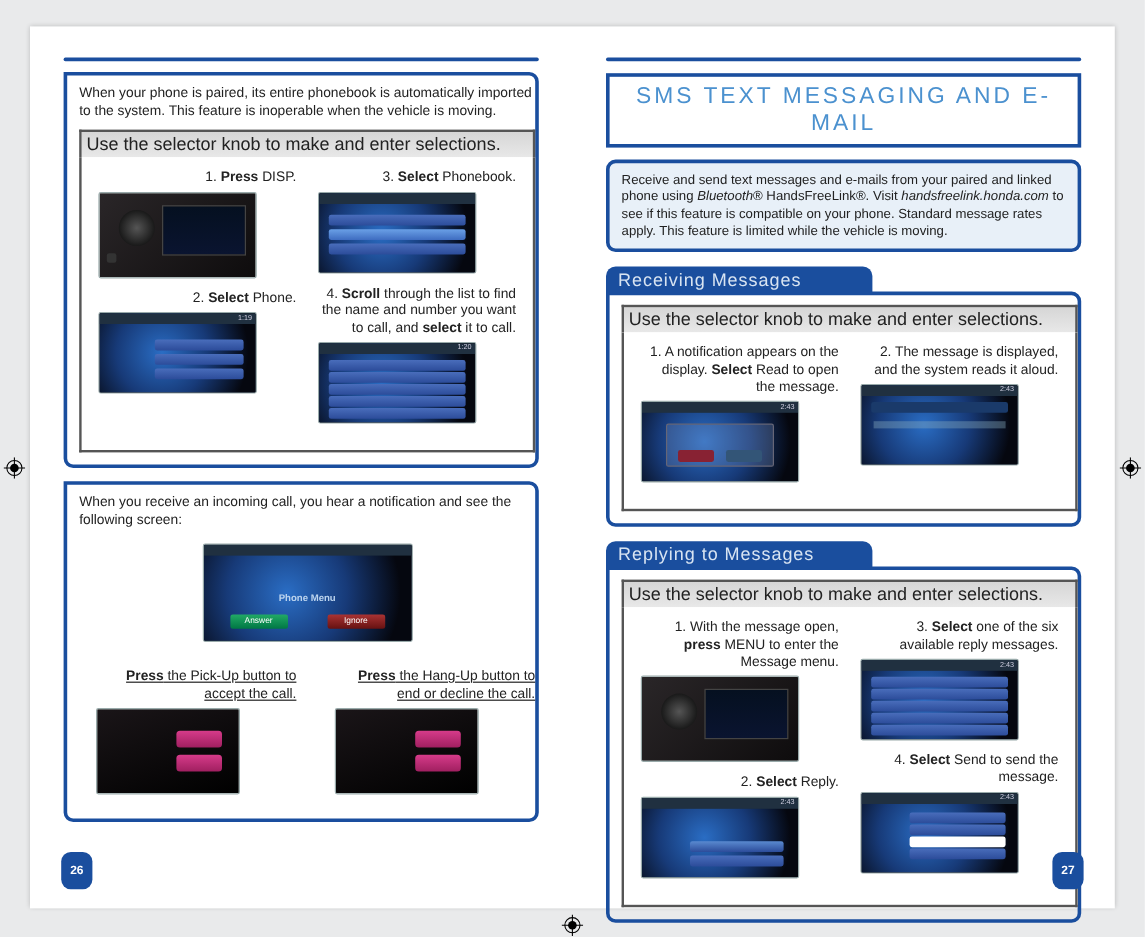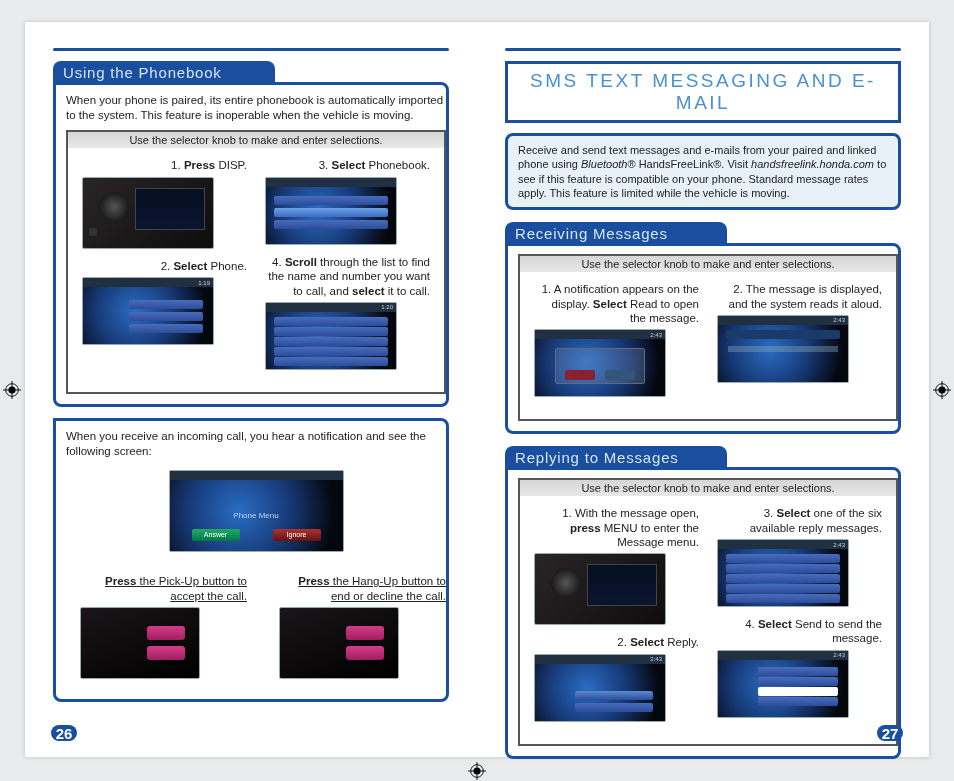--- a/index.html
+++ b/index.html
@@ -63,22 +63,21 @@
     padding: 8px 0 10px 10px;
     margin-bottom: 12px;
     margin-top:-1px;
   }
   .intro { margin-bottom:8px; line-height:1.28; }
   .instruct-bar {
     background: linear-gradient(#d6d6d6,#e8e8e8);
     border-top: 2px solid #555;
     border-left: 2px solid #555;
     border-right: 2px solid #555;
-    text-align: center;
-    font-size: 11px;
+    font-size: 15px;
     padding: 2px 4px;
   }
   .inner-box {
     border: 2px solid #555;
     border-top: none;
     padding: 8px 14px 12px 14px;
     background: #fff;
   }
   .cols { display:flex; gap:18px;text-align:right; }
   .col { flex:1; }
@@ -154,22 +153,22 @@
     padding:7px 10px;
     font-size:11px;
     line-height:1.3;
     margin-bottom:12px;
   }
   .pagenum {
     position:absolute;
     bottom:16px;
     color:#fff;
     background:var(--blue-dark);
-    width:26px; height:16px;
-    font-size:15px; font-weight:bold;
+    width:26px; height:31px;
+    font-size:10px; font-weight:bold;
     display:flex; align-items:center; justify-content:center;
     border-radius:8px;
   }
   .pagenum.left { left:26px; }
   .pagenum.right { right:26px; }
   .reg-mark {
     position:absolute;
     width:20px; height:20px;
     display:flex; align-items:center; justify-content:center;
   }
@@ -203,21 +202,20 @@
       <line x1="10" y1="0" x2="10" y2="20" stroke="#000"></line>
       <circle cx="10" cy="10" r="7" fill="none" stroke="#000"></circle>
     </svg>
 </div>
 
 <div class="spread">
 
 <div class="page">
   <div class="hr-top"></div>
 
-  <div class="section-header">Using the Phonebook</div>
   <div class="section-body">
     <div class="intro">When your phone is paired, its entire phonebook is automatically imported to the system. This feature is inoperable when the vehicle is moving.</div>
     <div class="instruct-bar">Use the selector knob to make and enter selections.</div>
     <div class="inner-box">
       <div class="cols">
         <div class="col">
           <div class="step-text">
             <span>1.</span>
             <b>Press</b><span> DISP.</span>
           </div>
@@ -273,21 +271,21 @@
       </div>
     </div>
   </div>
 
   <div class="section-body">
     <div class="intro">When you receive an incoming call, you hear a notification and see the following screen:</div>
     <div style="display:flex;justify-content:center;">
       <div class="screen" style="width:175px;height:82px;">
         <div class="glow"></div>
         <div class="topbar"></div>
-        <div style="position:absolute;left:0;right:0;top:40px;text-align:center;color:#bcd4ee;font-size:8px;">Phone Menu</div>
+        <div style="position:absolute;left:0;right:0;top:40px;text-align:center;color:#bcd4ee;font-size:8px;font-weight:bold;">Phone Menu</div>
         <div style="position:absolute;left:22px;bottom:10px;width:48px;height:12px;background:linear-gradient(#2a6,#074);border-radius:2px;color:#fff;font-size:7px;text-align:center;line-height:12px;">Answer</div>
         <div style="position:absolute;right:22px;bottom:10px;width:48px;height:12px;background:linear-gradient(#a33,#611);border-radius:2px;color:#fff;font-size:7px;text-align:center;line-height:12px;">Ignore</div>
       </div>
     </div>
     <div class="cols" style="margin-top:10px;text-decoration:underline;">
       <div class="col" style="padding-left:14px;">
         <div class="step-text">
           <b>Press</b><span> the Pick-Up button to accept the call.</span>
         </div>
         <div class="screen-btn">

